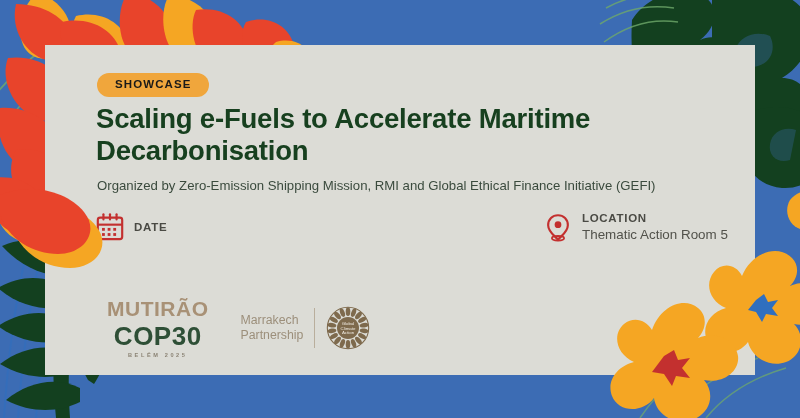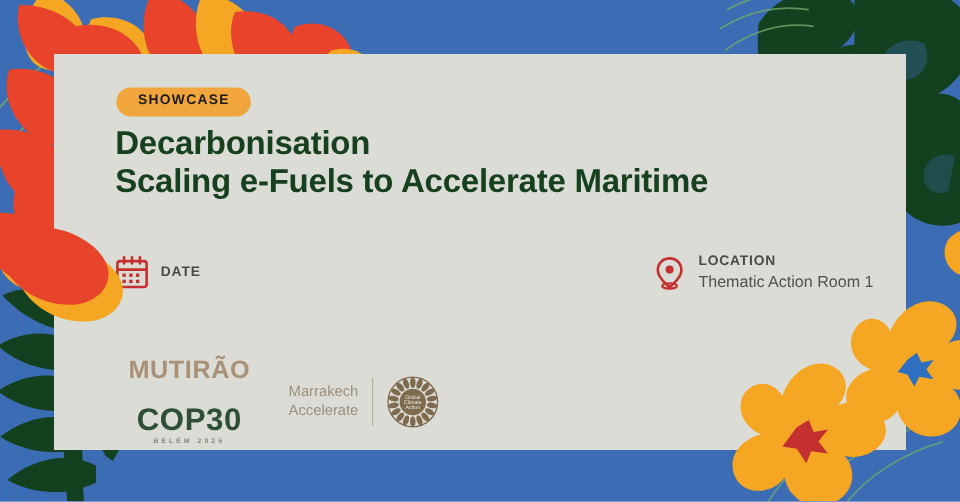--- a/index.html
+++ b/index.html
@@ -2,21 +2,21 @@
 <html><head>
 <meta charset="utf-8">
 <style>
   * { margin:0; padding:0; box-sizing:border-box; }
   html,body { width:800px; height:418px; overflow:hidden; }
   body {
     font-family:"Liberation Sans", sans-serif;
     background:#3C6CB4;
     position:relative;
   }
-  #stage { position:absolute; inset:0; width:800px; height:418px; overflow:hidden; background:#c4b5fd; }
+  #stage { position:absolute; inset:0; width:800px; height:418px; overflow:hidden; background:#8b5cf6; }
   .deco { position:absolute; pointer-events:none; }
   #deco-back { inset:0; width:800px; height:418px; z-index:1; }
   #deco-front { inset:0; width:800px; height:418px; z-index:3; }
 
   #card {
     position:absolute; left:45px; top:45px; width:710px; height:330px;
     background:#DCDCD6; z-index:2;
   }
 
   .badge {
@@ -52,21 +52,21 @@
   }
 
   .logos { position:absolute; left:62px; top:253px; display:flex; align-items:center; gap:18px; }
   .cop-logo { text-align:center; line-height:1; }
   .cop-mut {
     font-size:21px; font-weight:bold; color:#A89176;
     letter-spacing:0.5px; font-family:"Liberation Sans", sans-serif;text-align:right;
   }
   .cop-30 {
     font-size:26px; font-weight:bold; color:#2E4F36;
-    letter-spacing:0.5px; margin-top:17px;
+    letter-spacing:0.5px; margin-top:4px;
   }
   .cop-belem {
     font-size:5.6px; font-weight:bold; color:#8B8374;
     letter-spacing:2.6px; margin-top:4px;
   }
   .mp-wrap { display:flex; align-items:center; gap:11px; padding-left:14px; }
   .mp-text { color:#9C8F7B; font-size:12.3px; line-height:1.25; font-weight:500; }
   .mp-div { width:1px; height:40px; background:#B9AE9C; }
   .gca-seal { width:44px; height:44px; }
 </style>
@@ -158,24 +158,25 @@
         <path d="M706 418 C 724 396, 752 378, 786 368"></path>
       </g>
     </g>
   </svg>
 
   <div id="card">
 
     <div class="badge">SHOWCASE</div>
 
     <div class="title">
+      <div>Scaling e-Fuels to Accelerate Maritime</div>
       <div>Decarbonisation</div>
-      <div>Scaling e-Fuels to Accelerate Maritime</div>
     </div>
 
+    <div class="subtitle">Organized by Zero-Emission Shipping Mission, RMI and Global Ethical Finance Initiative (GEFI)</div>
 
     <div class="meta-row">
 
       <div class="meta-item" id="meta-date">
         <svg class="meta-icon" viewBox="0 0 32 32">
           <rect x="3" y="6" width="26" height="23" rx="2.5" fill="none" stroke="#C3302F" stroke-width="2.3"></rect>
           <line x1="3" y1="13.5" x2="29" y2="13.5" stroke="#C3302F" stroke-width="2.3"></line>
           <line x1="9" y1="2.5" x2="9" y2="8" stroke="#C3302F" stroke-width="2.3" stroke-linecap="round"></line>
           <line x1="16" y1="2.5" x2="16" y2="8" stroke="#C3302F" stroke-width="2.3" stroke-linecap="round"></line>
           <line x1="23" y1="2.5" x2="23" y2="8" stroke="#C3302F" stroke-width="2.3" stroke-linecap="round"></line>
@@ -195,37 +196,37 @@
 
 
       <div class="meta-item" id="meta-loc">
         <svg class="meta-icon" viewBox="0 0 32 32">
           <path d="M16 3.5 C 10 3.5, 5.5 8, 5.5 14 C 5.5 21, 13 26, 16 29.5 C 19 26, 26.5 21, 26.5 14 C 26.5 8, 22 3.5, 16 3.5 Z" fill="none" stroke="#C3302F" stroke-width="2.3"></path>
           <circle cx="16" cy="13.5" r="3.6" fill="#C3302F"></circle>
           <ellipse cx="16" cy="28" rx="6.5" ry="2.4" fill="none" stroke="#C3302F" stroke-width="1.9"></ellipse>
         </svg>
         <div class="meta-text">
           <div class="meta-label">LOCATION</div>
-          <div class="meta-value">Thematic Action Room 1</div>
+          <div class="meta-value">Thematic Action Room 5</div>
         </div>
       </div>
     </div>
 
     <div class="logos">
 
       <div class="cop-logo">
         <div class="cop-mut">MUTIRÃO</div>
         <div class="cop-30">COP30</div>
         <div class="cop-belem">BELÉM 2025</div>
       </div>
 
       <div class="mp-wrap">
         <div class="mp-text">
           <div>Marrakech</div>
-          <div>Accelerate</div>
+          <div>Partnership</div>
         </div>
         <div class="mp-div"></div>
         <svg class="gca-seal" viewBox="0 0 100 100">
           <circle cx="50" cy="50" r="47" fill="none" stroke="#7E6A4D" stroke-width="2.5"></circle>
           <g fill="#7E6A4D">
             <g id="petals">
               <ellipse cx="50" cy="13" rx="5.2" ry="10" transform="rotate(0 50 50)"></ellipse>
               <ellipse cx="50" cy="13" rx="5.2" ry="10" transform="rotate(20 50 50)"></ellipse>
               <ellipse cx="50" cy="13" rx="5.2" ry="10" transform="rotate(40 50 50)"></ellipse>
               <ellipse cx="50" cy="13" rx="5.2" ry="10" transform="rotate(60 50 50)"></ellipse>

